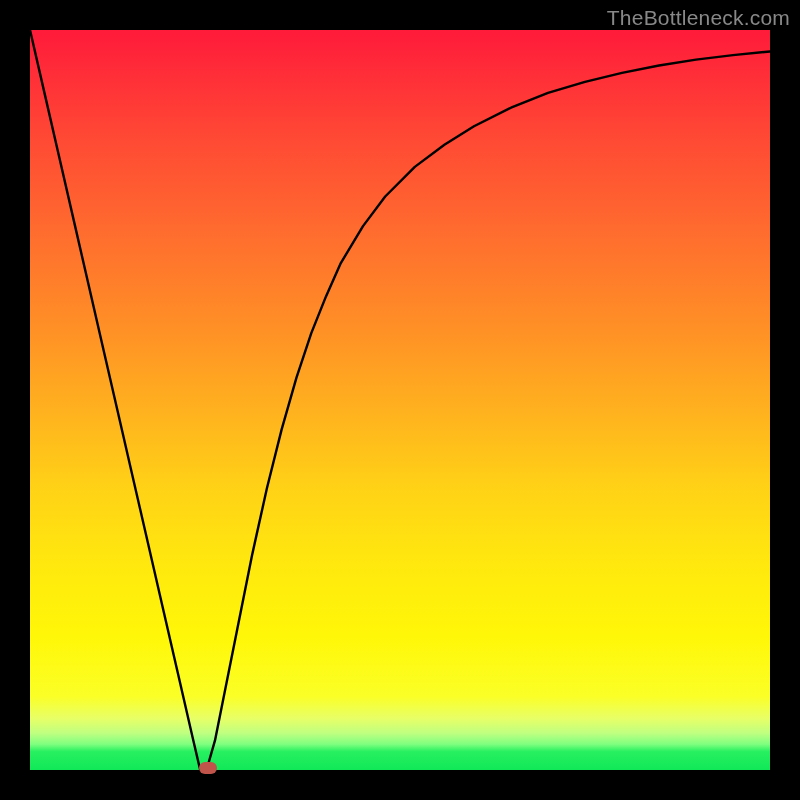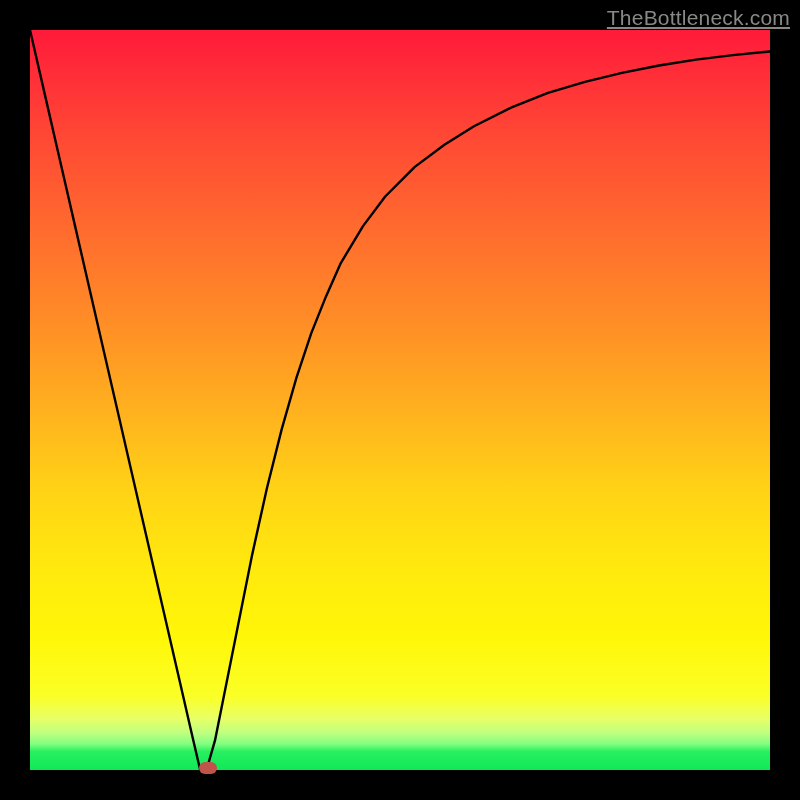--- a/index.html
+++ b/index.html
@@ -48,21 +48,20 @@
   .watermark {
     position: absolute;
     top: 6px;
     right: 10px;
     color: #888;
     font-size: 21px;
     font-weight: 500;
     letter-spacing: 0.2px;
     z-index: 10;
     font-family: Arial, Helvetica, sans-serif;
-    text-decoration: underline;
   }
   svg.curve {
     position: absolute;
     left: 30px;
     top: 30px;
     width: 740px;
     height: 740px;
     z-index: 5;
   }
   .marker {

